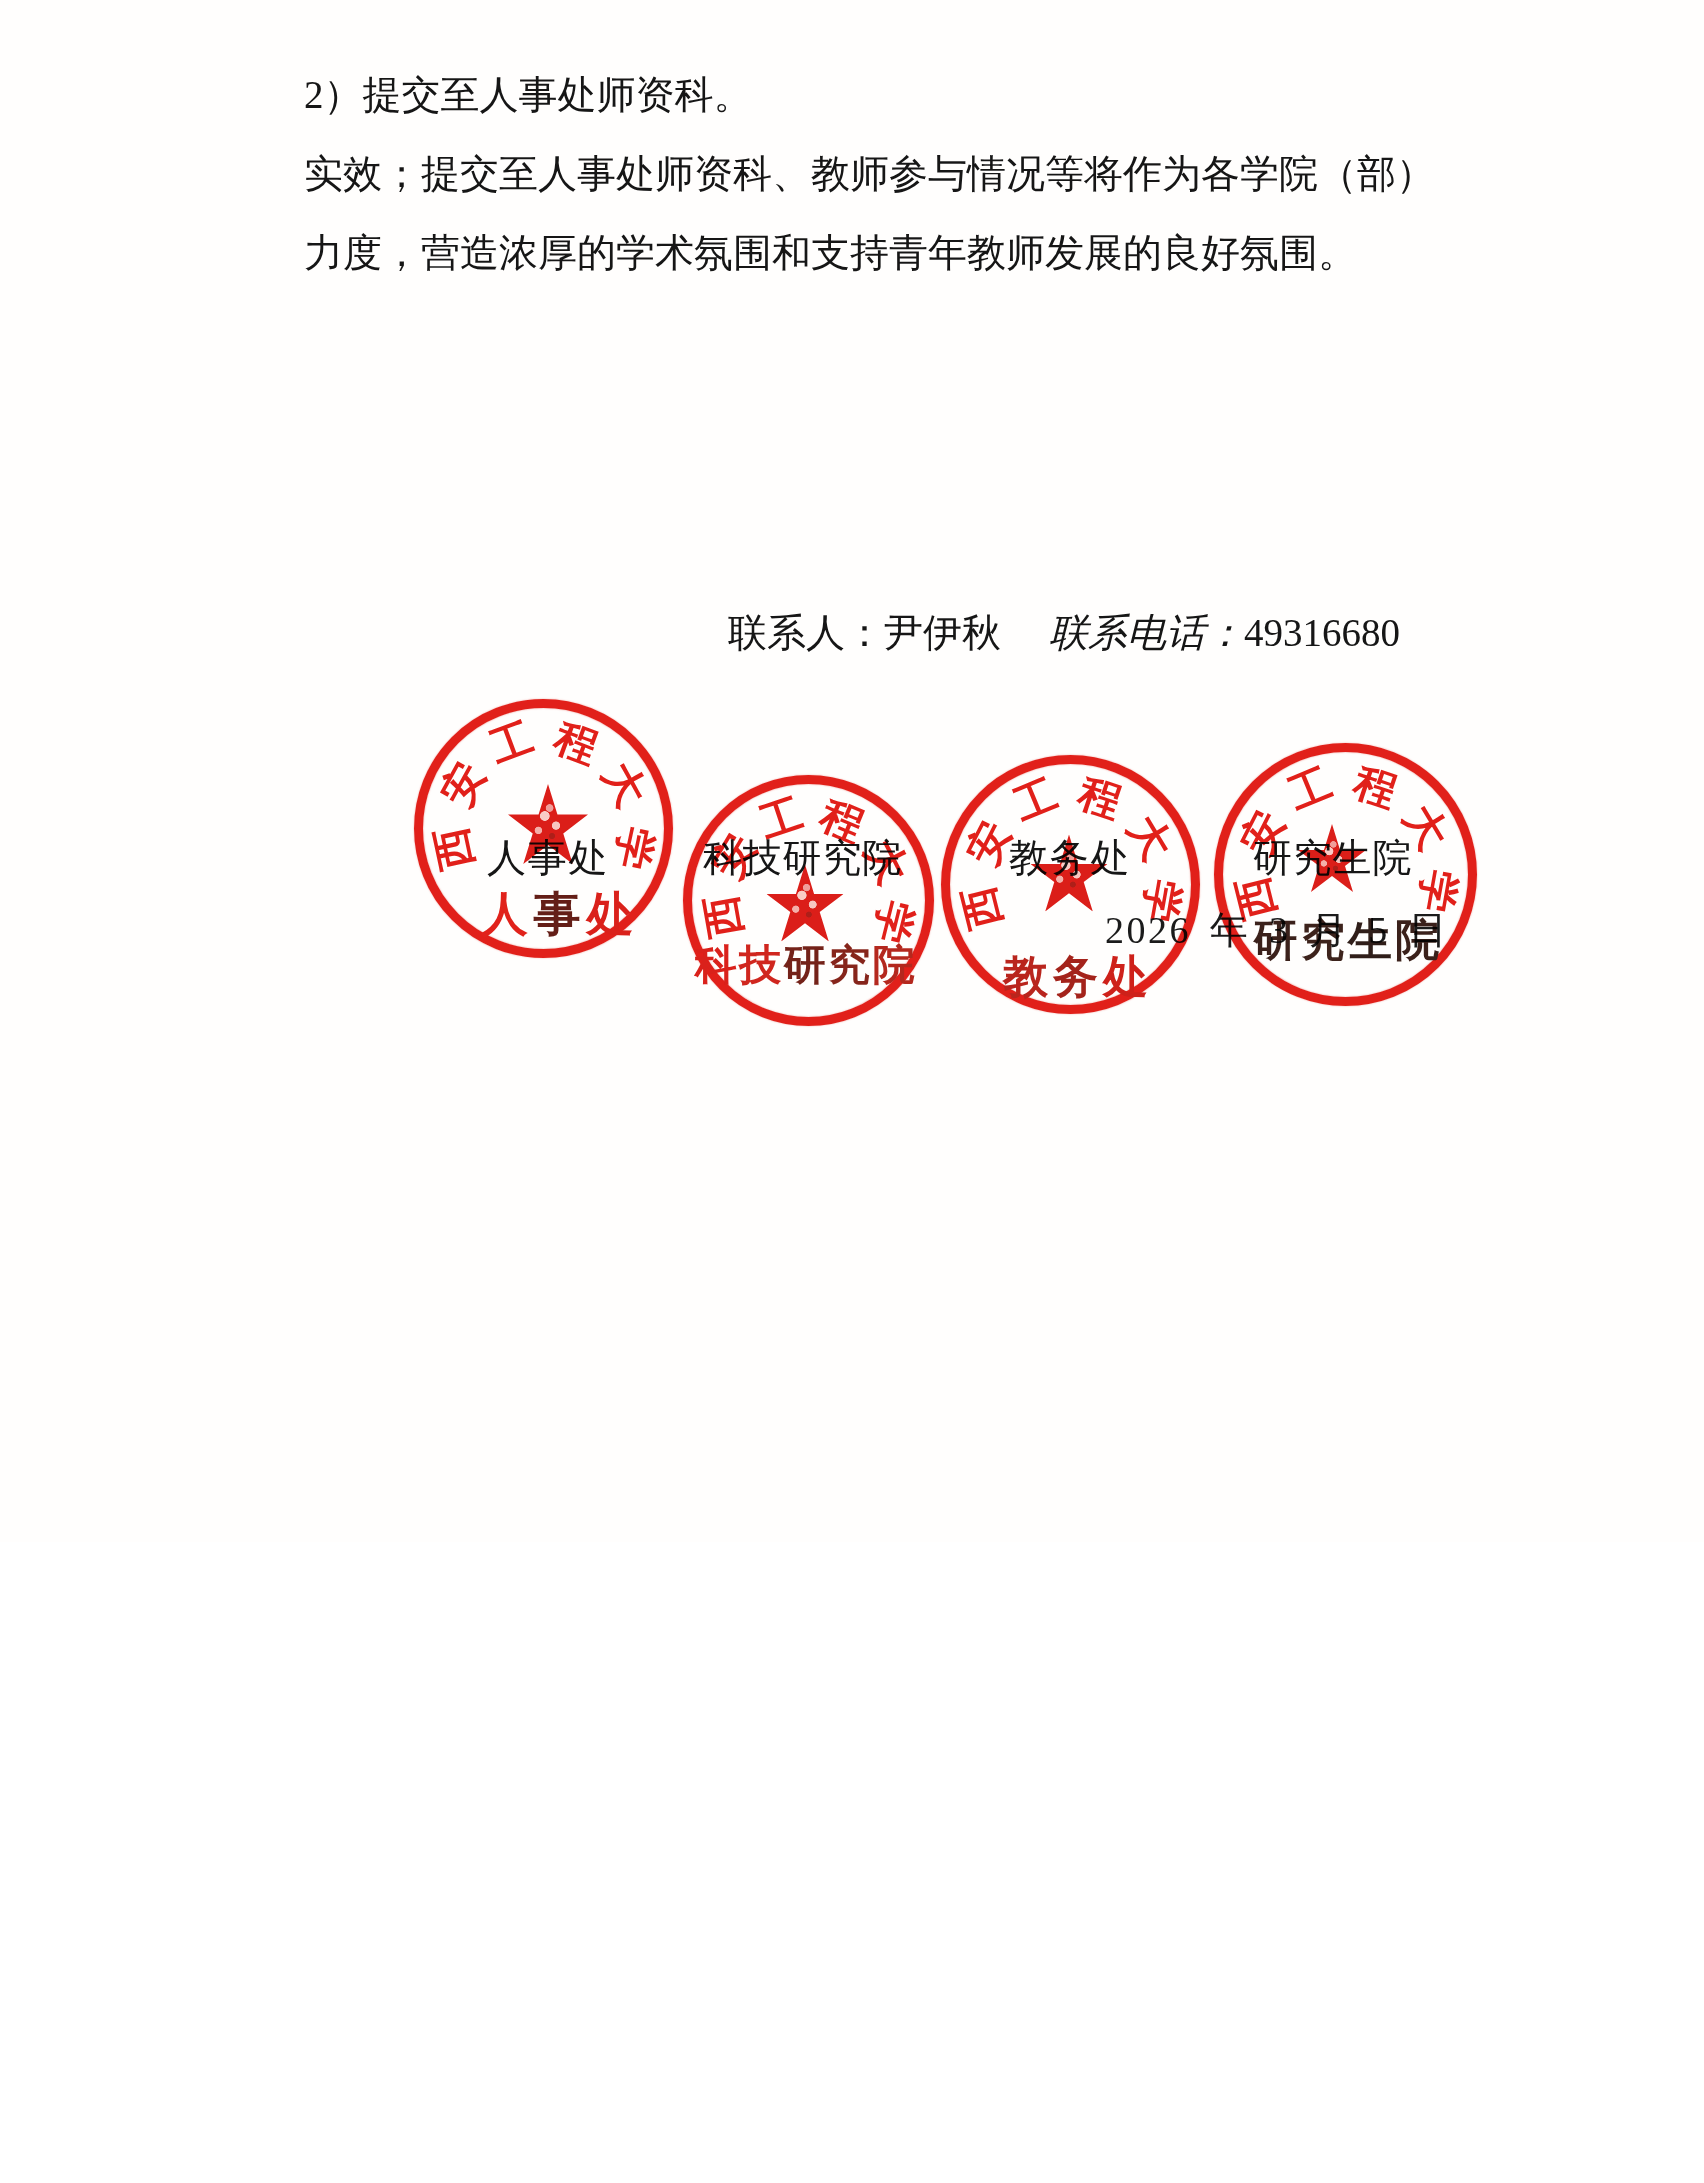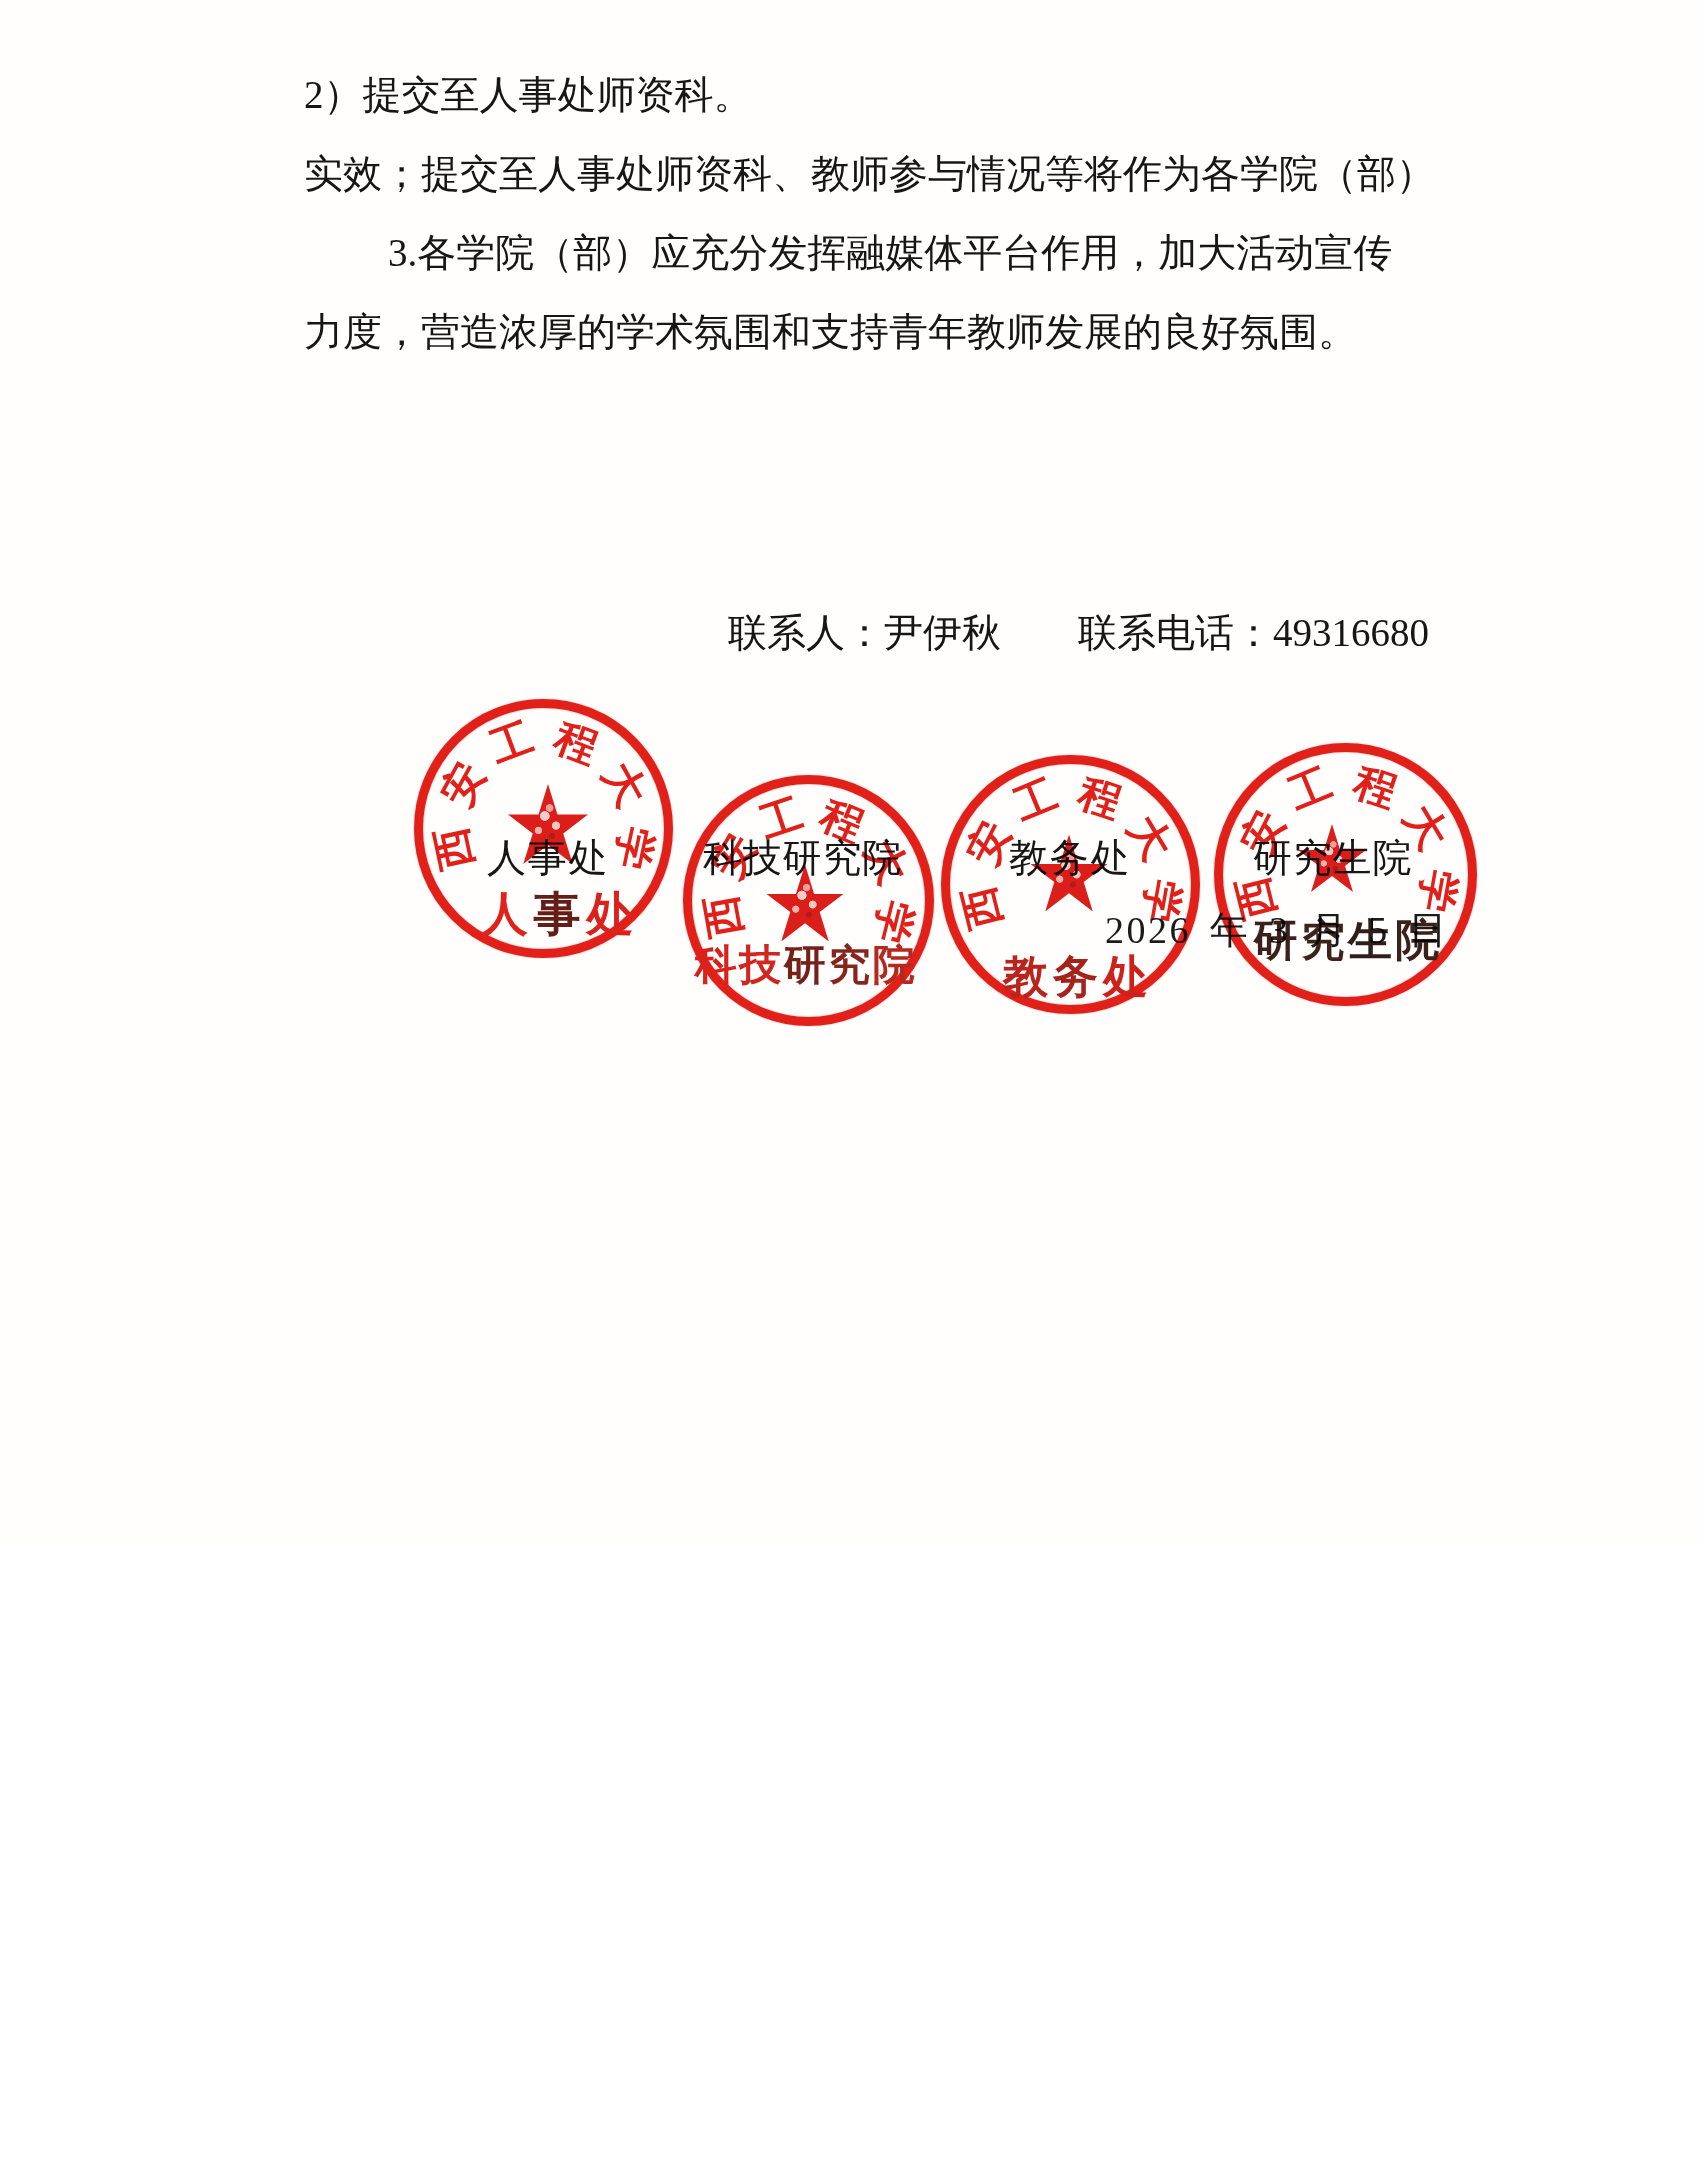--- a/index.html
+++ b/index.html
@@ -6,21 +6,21 @@
   .page{
     position:relative;width:1705px;height:1542px;background:#fffefd;
     font-family:"Liberation Serif","DejaVu Serif",serif;color:#161616;overflow:hidden;
   }
   
   .body-text{position:absolute;left:304px;top:55px;width:1107px;}
   .line{font-size:39px;line-height:79px;white-space:nowrap;letter-spacing:0;}
   .line.indent{padding-left:84px;}
   
   .contact{position:absolute;left:728px;top:593px;font-size:39px;line-height:79px;white-space:nowrap;}
-  .contact .phone-label{margin-left:77px;}
+  .contact .phone-label{margin-left:48px;font-style:italic;}
   
   .typed-dept{position:absolute;font-size:39px;line-height:43px;white-space:nowrap;color:#161616;}
   .date{position:absolute;left:1105px;top:909px;font-size:38px;line-height:43px;
         letter-spacing:2.5px;word-spacing:6.7px;white-space:nowrap;color:#1b1b1b;}
   
   .seal{
     position:absolute;border-radius:50%;
     border:9.2px solid #df120b;
     mix-blend-mode:multiply;opacity:.94;
     box-shadow:inset 0 0 1.7px rgba(214,16,9,.55), 0 0 1.7px rgba(214,16,9,.45);
@@ -49,21 +49,20 @@
   }
 </style>
 </head>
 <body>
 
 <div class="page">
 
   <div class="body-text">
       <div class="line">2）提交至人事处师资科。</div>
       <div class="line">实效；提交至人事处师资科、教师参与情况等将作为各学院（部）</div>
-      <div class="line indent">3.各学院（部）应充分发挥融媒体平台作用，加大活动宣传</div>
       <div class="line">力度，营造浓厚的学术氛围和支持青年教师发展的良好氛围。</div>
     </div>
 
   <div class="contact">
     <span>联系人：</span><span>尹伊秋</span><span class="phone-label">联系电话：</span><span>49316680</span>
   </div>
 
   <div>
     <div id="typed-depts">
         <div class="typed-dept" style="left: 487px; top: 836px; letter-spacing: 1.7px;">人事处</div>

